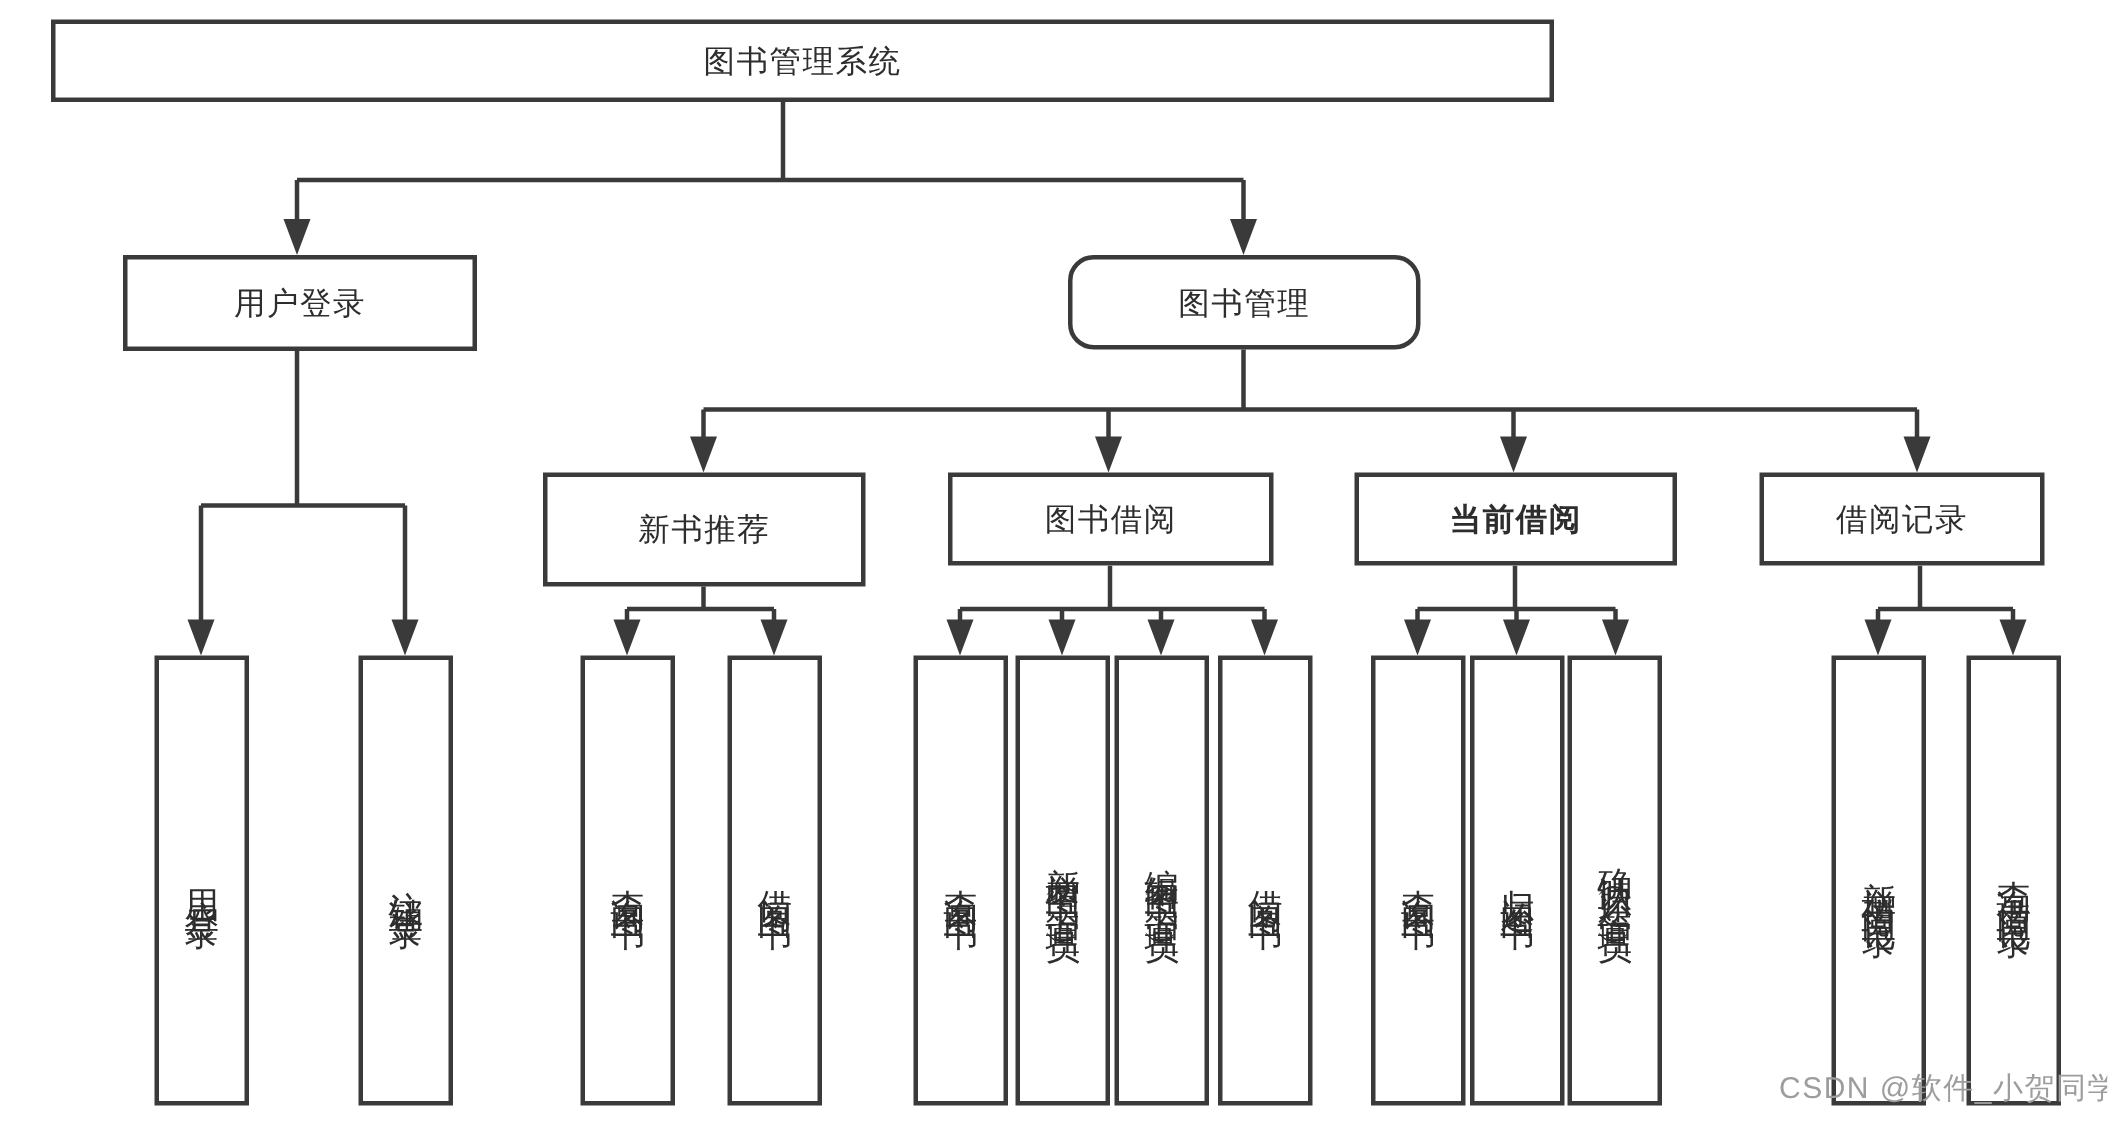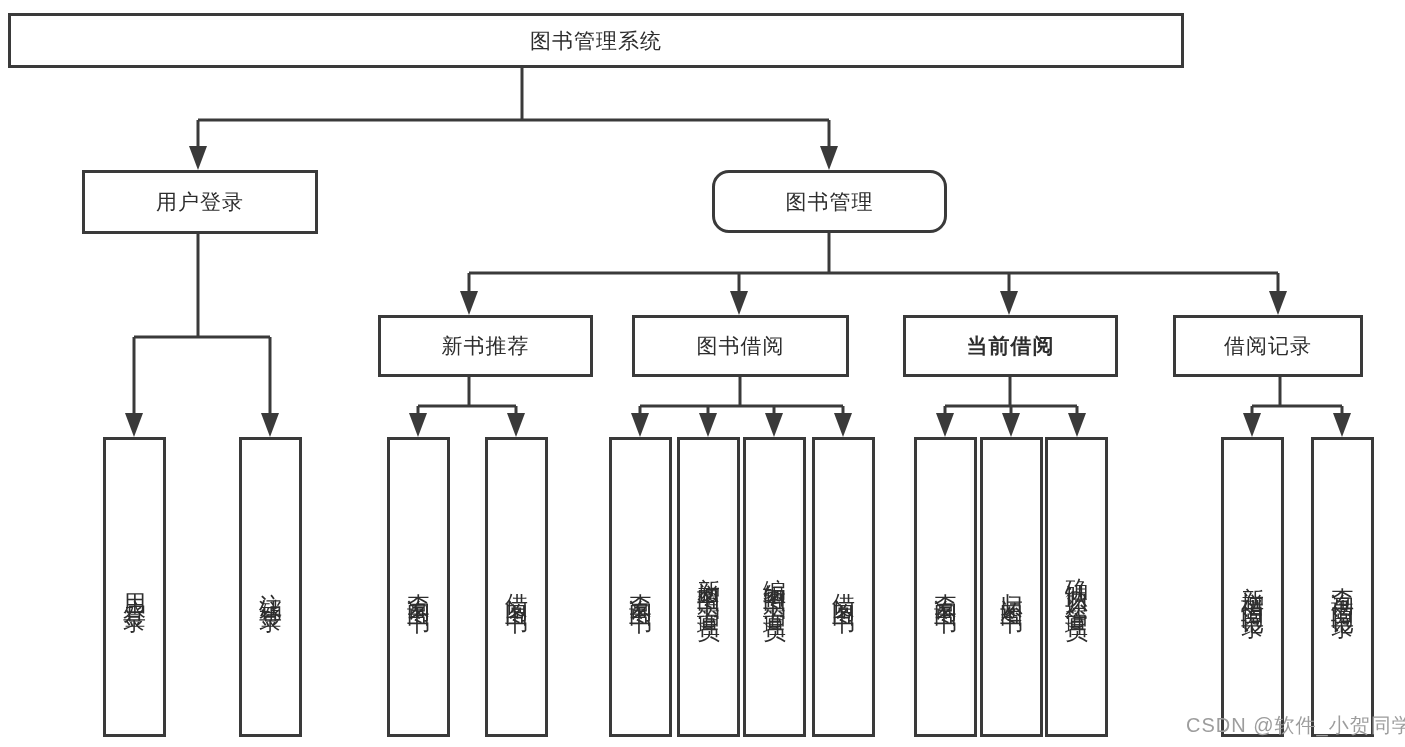--- a/index.html
+++ b/index.html
@@ -77,32 +77,32 @@
       <polygon points="699,413 717,413 708,437" fill="#3a3a3a"></polygon>
       <polygon points="765,413 783,413 774,437" fill="#3a3a3a"></polygon>
       <polygon points="834,413 852,413 843,437" fill="#3a3a3a"></polygon>
       <polygon points="936,413 954,413 945,437" fill="#3a3a3a"></polygon>
       <polygon points="1002,413 1020,413 1011,437" fill="#3a3a3a"></polygon>
       <polygon points="1068,413 1086,413 1077,437" fill="#3a3a3a"></polygon>
       <polygon points="1243,413 1261,413 1252,437" fill="#3a3a3a"></polygon>
       <polygon points="1333,413 1351,413 1342,437" fill="#3a3a3a"></polygon>
     </svg>
 
-  <div class="node" style="left:8px; top:13px; width:1176px; height:55px;">
+  <div class="node" style="left:34px; top:13px; width:1002px; height:55px;">
     <span class="h-label">图书管理系统</span>
   </div>
 
   <div class="node" style="left:82px; top:170px; width:236px; height:64px;">
     <span class="h-label">用户登录</span>
   </div>
   <div class="node" style="left:712px; top:170px; width:235px; height:63px;border-radius:17px;">
     <span class="h-label">图书管理</span>
   </div>
 
-  <div class="node" style="left:378px; top:315px; width:215px; height:62px;">
+  <div class="node" style="left:362px; top:315px; width:215px; height:76px;">
     <span class="h-label">新书推荐</span>
   </div>
   <div class="node" style="left:632px; top:315px; width:217px; height:62px;">
     <span class="h-label">图书借阅</span>
   </div>
   <div class="node" style="left:903px; top:315px; width:215px; height:62px;font-weight:bold;">
     <span class="h-label">当前借阅</span>
   </div>
   <div class="node" style="left:1173px; top:315px; width:190px; height:62px;">
     <span class="h-label">借阅记录</span>

